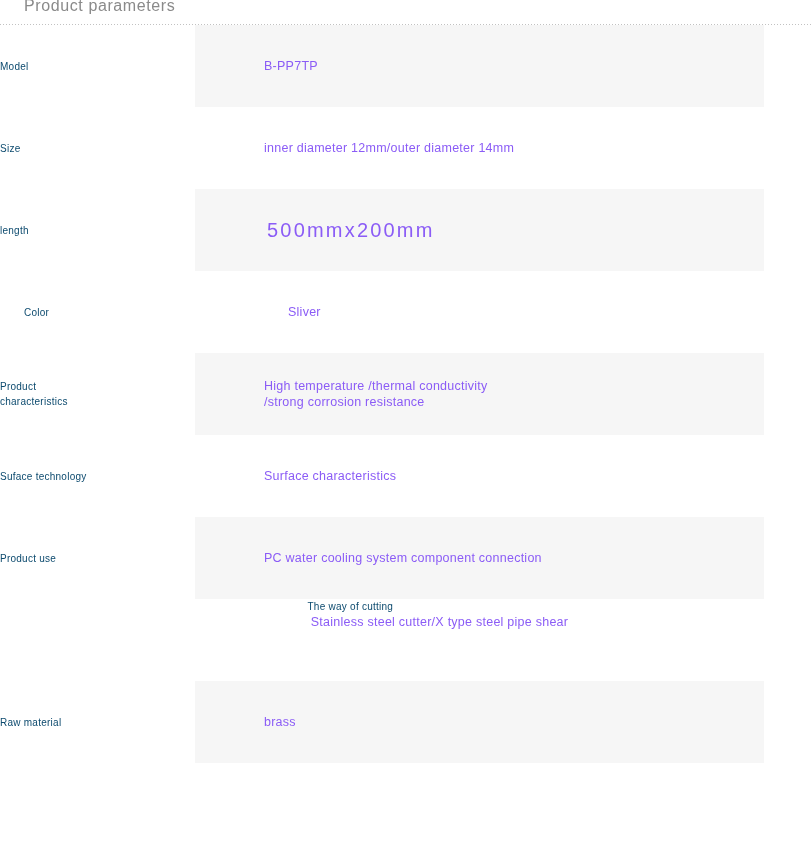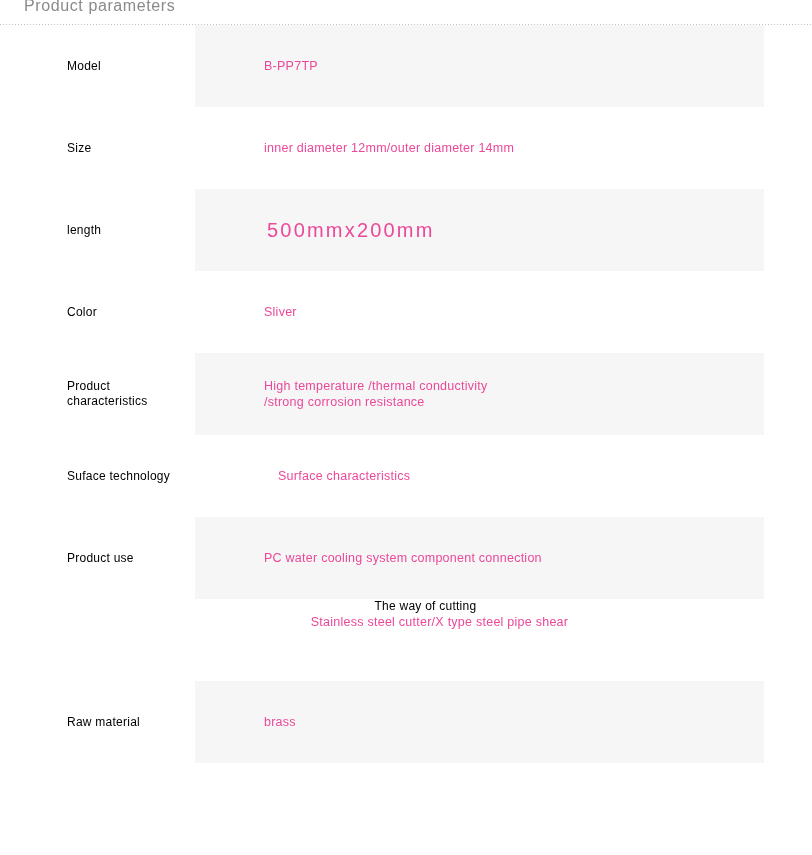--- a/index.html
+++ b/index.html
@@ -62,54 +62,53 @@
     width: 569px;
     top: 0;
     bottom: 0;
     background: #f6f6f6;
     z-index: 0;
   }
   .spec-label {
     position: relative;
     z-index: 1;
     width: 197px;
-    padding-left: 67px;
     box-sizing: border-box;
-    font-size: 12px;
+    font-size: 10px;
     line-height: 15px;
-    color: #000000;
+    color: #0c4a6e;
     letter-spacing: 0.25px;
     white-space: pre-line;
   }
   .spec-value {
     position: relative;
     z-index: 1;
     padding-left: 67px;
     box-sizing: border-box;
     font-size: 12.5px;
     line-height: 16px;
-    color: #ec4899;
+    color: #8b5cf6;
     letter-spacing: 0.25px;
     white-space: pre-line;
     flex: 1;
   }
   
   .spec-value.emphasis {
     font-size: 20px;
     letter-spacing: 2.2px;
     padding-left: 70px;
   }
 
   
   .r-model   { height: 82px; }
   .r-size    { height: 82px; }
   .r-length  { height: 82px; }
-  .r-color   { height: 82px; }
+  .r-color   { height: 82px; margin-left: 24px; }
   .r-char    { height: 82px; justify-content: space-between; }
-  .r-suface  { height: 82px; gap: 14px; }
+  .r-suface  { height: 82px; }
   .r-use     { height: 82px; }
   .r-cut     { height: 82px; flex-direction: column; }
   .r-raw     { height: 82px; }
 </style>
 </head>
 <body>
 
 <div class="page-header">
   <div class="page-title">Product parameters</div>
   <div class="title-divider"></div>

